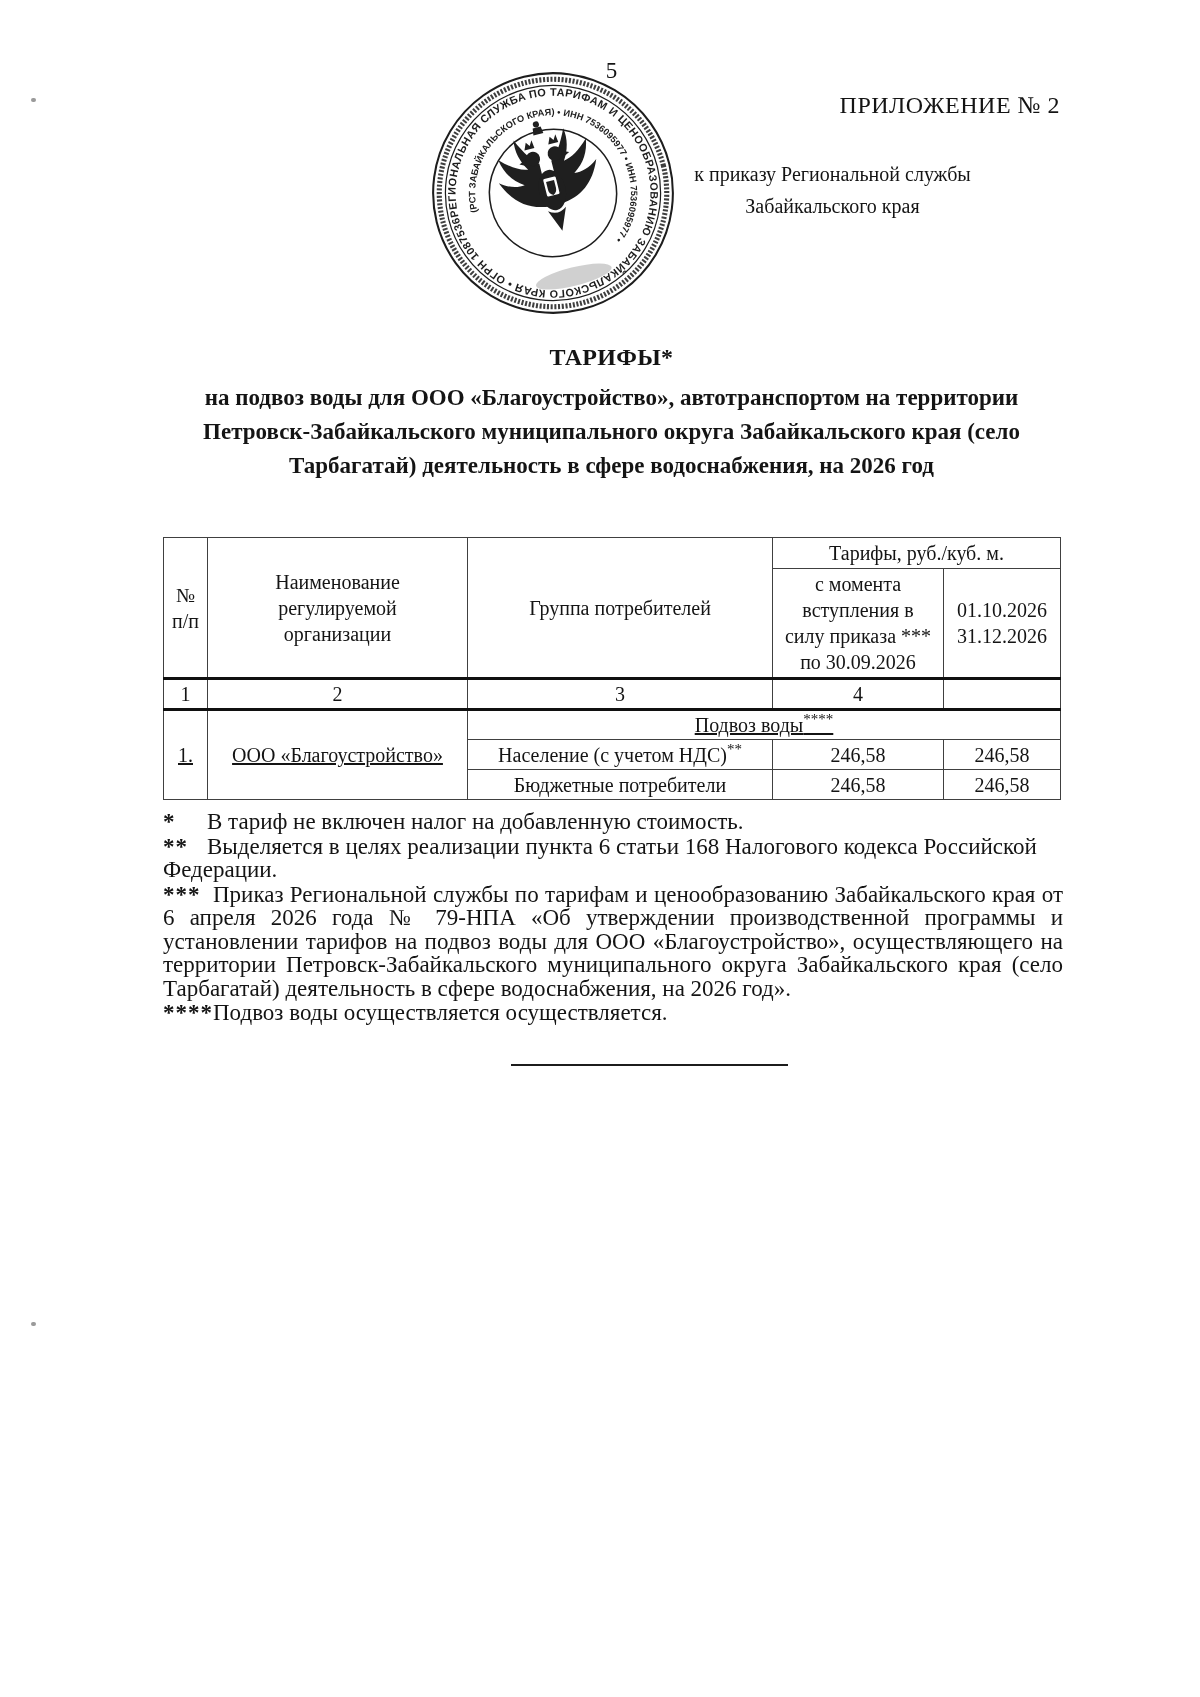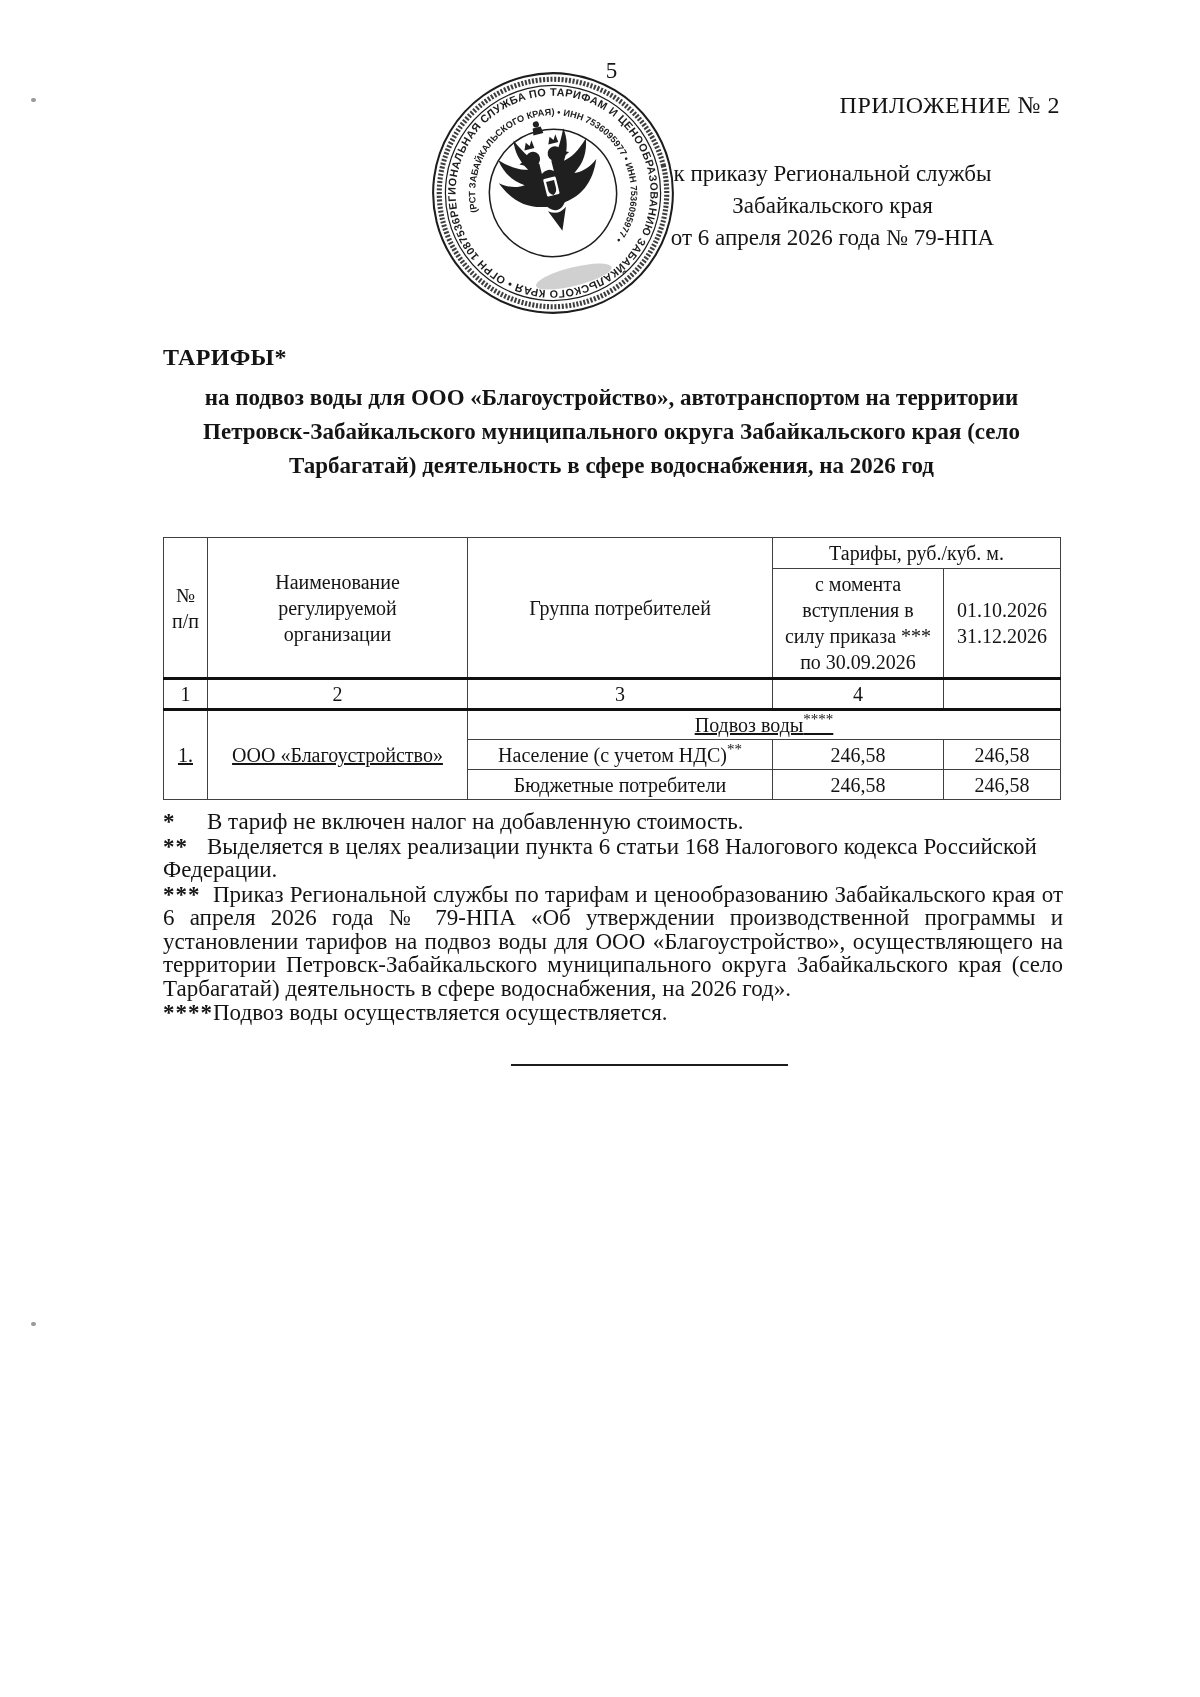--- a/index.html
+++ b/index.html
@@ -20,32 +20,32 @@
     font-size:23px;text-align:center;
   }
 
   
   .appendix{
     left:560px;top:92px;width:500px;
     font-size:24px;text-align:right;letter-spacing:.5px;
   }
   .order-ref{
     left:600px;top:158px;width:465px;
-    font-size:23px;line-height:32px;text-align:center;
+    font-size:20px;line-height:32px;text-align:center;
   }
 
   
   .stamp{left:428px;top:68px;width:250px;height:250px;}
   .stamp svg{width:250px;height:250px;}
   .stamp text{font-family:"Liberation Sans","DejaVu Sans",sans-serif;font-weight:bold;fill:#1d1d1d;}
 
   
   .doc-title{
     left:163px;top:344px;width:897px;
-    font-size:24px;font-weight:bold;letter-spacing:.3px;
+    font-size:24px;font-weight:bold;text-align:center;letter-spacing:.3px;
   }
   .doc-subtitle{
     left:100px;top:381px;width:1023px;
     font-size:23px;font-weight:bold;line-height:34px;text-align:center;
   }
 
   
   table.tariff{
     position:absolute;left:163px;top:537px;width:897px;
     border-collapse:collapse;table-layout:fixed;
@@ -127,21 +127,20 @@
         </g>
         <ellipse cx="122" cy="206" rx="38" ry="9" fill="#777777" opacity="0.35"></ellipse>
       </g>
     </svg>
   </div>
 
   <div class="abs appendix">ПРИЛОЖЕНИЕ № 2</div>
   <div class="abs order-ref">
     <div>к приказу Региональной службы</div>
     <div>Забайкальского края</div>
-    <div>от 6 апреля 2026 года № 79-НПА</div>
   </div>
 
   <div class="abs doc-title">ТАРИФЫ*</div>
   <div class="abs doc-subtitle">
     <div>на подвоз воды для ООО «Благоустройство», автотранспортом на территории</div>
     <div>Петровск-Забайкальского муниципального округа Забайкальского края (село</div>
     <div>Тарбагатай) деятельность в сфере водоснабжения, на 2026 год</div>
   </div>
 
   <table class="tariff">

